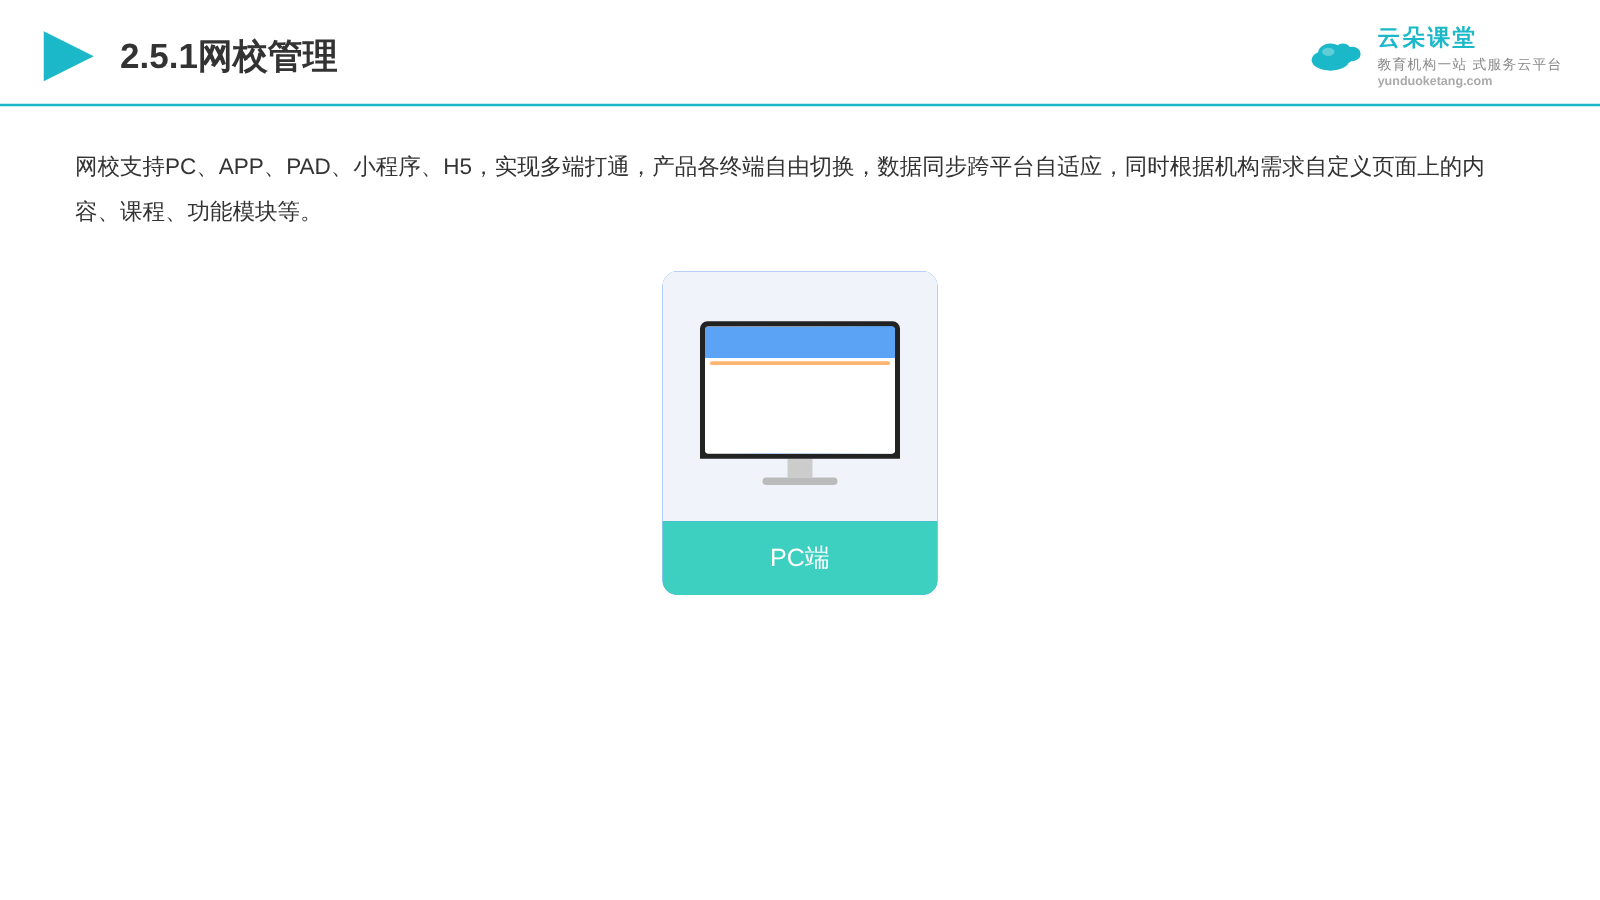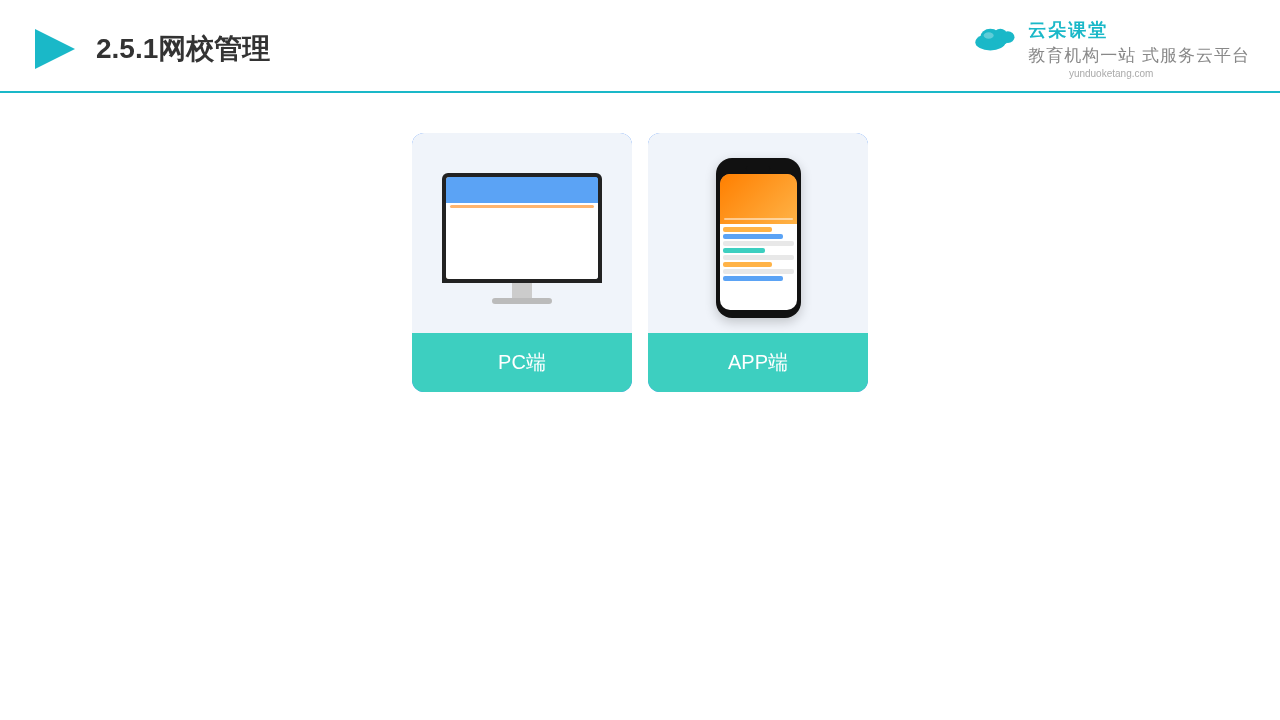--- a/index.html
+++ b/index.html
@@ -34,43 +34,44 @@
       font-weight: bold;
       color: #333;
     }
     .logo-area {
       display: flex;
       flex-direction: column;
       align-items: center;
     }
     .logo-cloud {
       display: flex;
-      align-items: flex-start;
+      align-items: flex-end;
       gap: 6px;
     }
     .cloud-icon-svg {
       width: 50px;
       height: 35px;
     }
     .logo-text-main {
       font-size: 18px;
       color: #1ab8c8;
       font-weight: bold;
       letter-spacing: 2px;
     }
     .logo-tagline {
-      font-size: 17px;
+      font-size: 11px;
       color: #888;
       margin-top: 2px;
       letter-spacing: 1px;
     }
     .logo-url {
       font-size: 10px;
       color: #aaa;
       margin-top: 1px;
+      font-weight: bold;
     }
 
     
     .main-content {
       padding: 30px 60px 20px 60px;
     }
     .description {
       font-size: 18px;
       color: #333;
       line-height: 2;
@@ -326,59 +327,37 @@
       <div>
         <div class="logo-text-main">云朵课堂</div>
         <div class="logo-tagline">教育机构一站 式服务云平台</div>
       </div>
     </div>
     <div class="logo-url">yunduoketang.com</div>
   </div>
 </header>
 
 <main class="main-content">
+  <p class="description">网校支持PC、APP、PAD、小程序、H5，实现多端打通，产品各终端自由切换，数据同步跨平台自适应，同时根据机构需求自定义页面上的内容、课程、功能模块等。</p>
 
   <div class="cards-container">
 
     <div class="card">
       <div class="card-image-area">
         <div class="pc-monitor">
           <div class="monitor-screen-outer">
             <div class="monitor-screen-inner">
               <div class="monitor-screen-content"></div>
             </div>
           </div>
           <div class="monitor-stand"></div>
           <div class="monitor-base"></div>
         </div>
       </div>
       <div class="card-label">PC端</div>
     </div>
 
-    <div class="card">
-      <div class="card-image-area">
-        <div class="phone-device">
-          <div class="phone-outer">
-            <div class="phone-notch"></div>
-            <div class="phone-screen">
-              <div class="phone-screen-top"></div>
-              <div class="phone-screen-body">
-                <div class="phone-row orange"></div>
-                <div class="phone-row blue"></div>
-                <div class="phone-row"></div>
-                <div class="phone-row green"></div>
-                <div class="phone-row"></div>
-                <div class="phone-row orange"></div>
-                <div class="phone-row"></div>
-                <div class="phone-row blue"></div>
-              </div>
-            </div>
-          </div>
-        </div>
-      </div>
-      <div class="card-label">APP端</div>
-    </div>
 
 
 
 
   </div>
 </main>
 
 </body></html>

